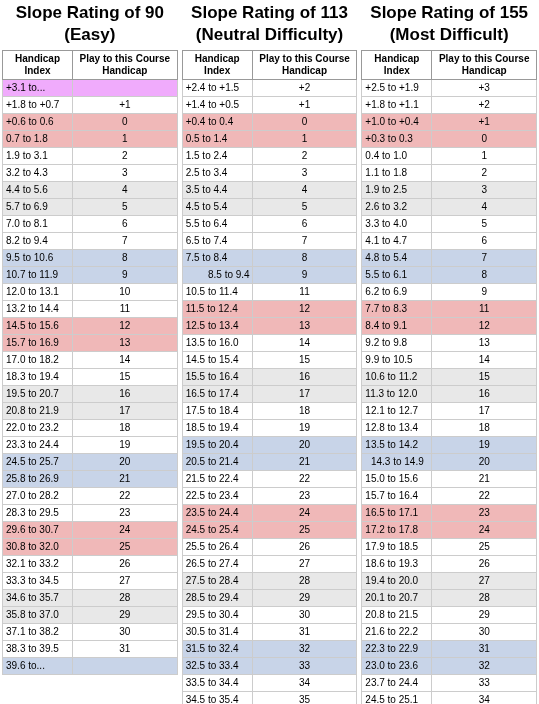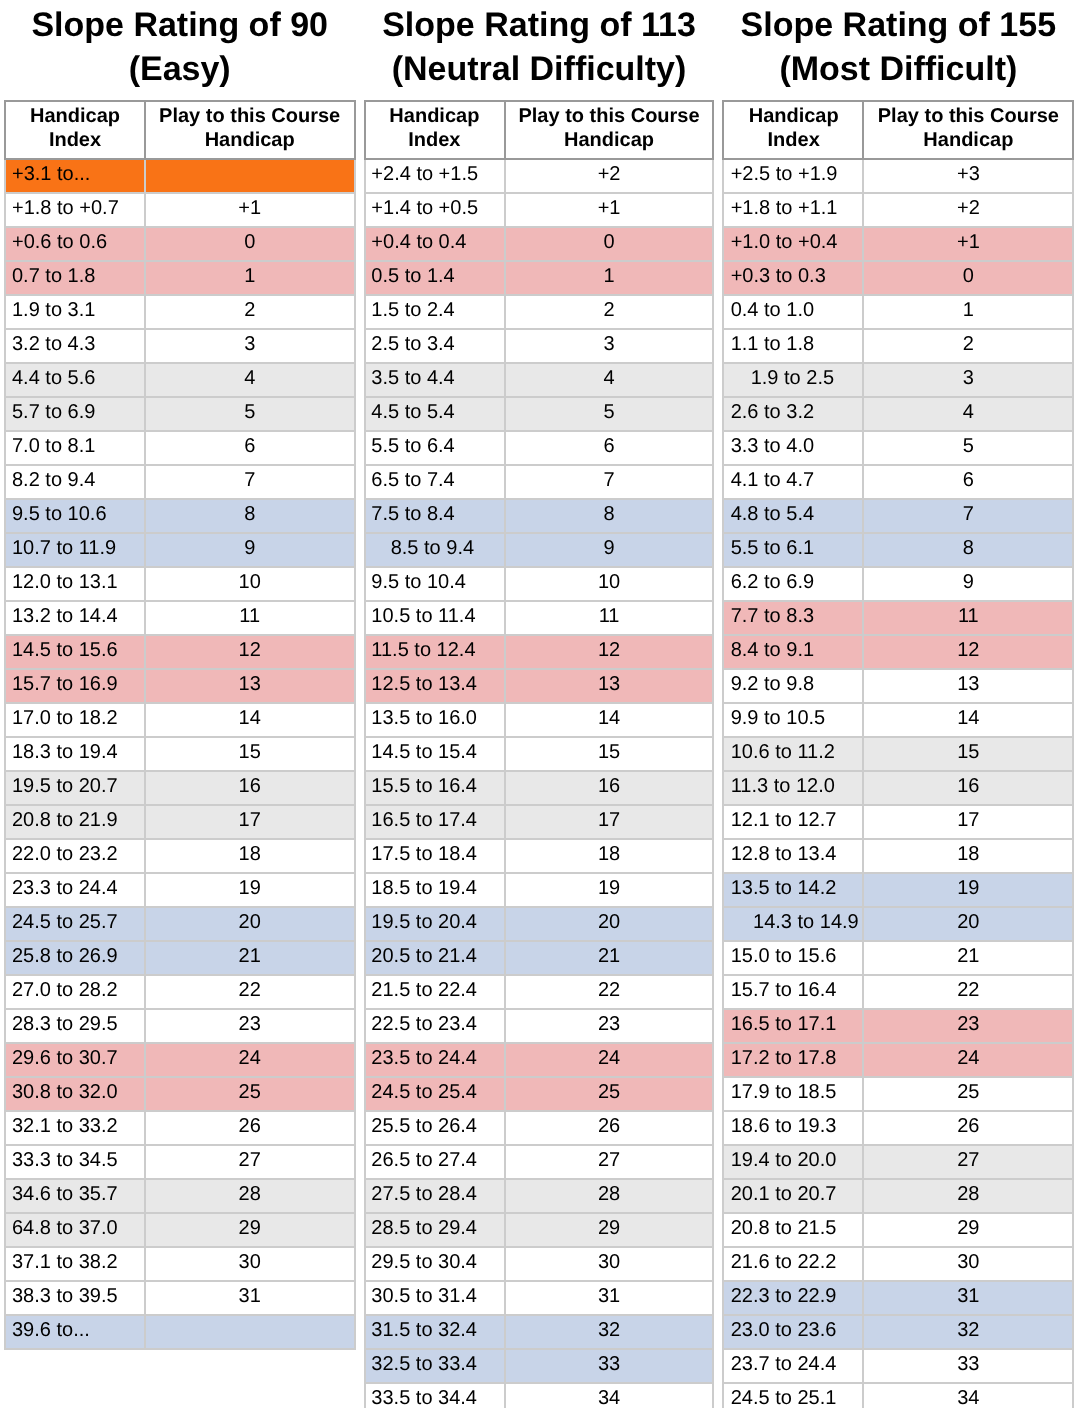--- a/index.html
+++ b/index.html
@@ -57,21 +57,21 @@
       <div class="table-section">
         <div class="section-title">Slope Rating of 90 (Easy)</div>
         <table>
           <thead>
             <tr>
               <th>Handicap Index</th>
               <th>Play to this Course Handicap</th>
             </tr>
           </thead>
           <tbody>
-            <tr style="background-color: #f97316;">
+            <tr style="background-color: #f0abfc;">
               <td style="text-align: left; padding-left: 3px;">+3.1 to...</td>
               <td></td>
             </tr>
             <tr style="background-color: rgb(255, 255, 255);">
               <td style="text-align: left; padding-left: 3px;">+1.8 to +0.7</td>
               <td>+1</td>
             </tr>
             <tr style="background-color: rgb(240, 184, 184);">
               <td style="text-align: left; padding-left: 3px;">+0.6 to 0.6</td>
               <td>0</td>
@@ -182,21 +182,21 @@
             </tr>
             <tr style="background-color: rgb(255, 255, 255);">
               <td style="text-align: left; padding-left: 3px;">33.3 to 34.5</td>
               <td>27</td>
             </tr>
             <tr style="background-color: rgb(232, 232, 232);">
               <td style="text-align: left; padding-left: 3px;">34.6 to 35.7</td>
               <td>28</td>
             </tr>
             <tr style="background-color: rgb(232, 232, 232);">
-              <td style="text-align: left; padding-left: 3px;">64.8 to 37.0</td>
+              <td style="text-align: left; padding-left: 3px;">35.8 to 37.0</td>
               <td>29</td>
             </tr>
             <tr style="background-color: rgb(255, 255, 255);">
               <td style="text-align: left; padding-left: 3px;">37.1 to 38.2</td>
               <td>30</td>
             </tr>
             <tr style="background-color: rgb(255, 255, 255);">
               <td style="text-align: left; padding-left: 3px;">38.3 to 39.5</td>
               <td>31</td>
             </tr>
@@ -255,26 +255,22 @@
             </tr>
             <tr style="background-color: rgb(255, 255, 255);">
               <td style="text-align: left; padding-left: 3px;">6.5 to 7.4</td>
               <td>7</td>
             </tr>
             <tr style="background-color: rgb(200, 212, 232);">
               <td style="text-align: left; padding-left: 3px;">7.5 to 8.4</td>
               <td>8</td>
             </tr>
             <tr style="background-color: rgb(200, 212, 232);">
-              <td style="text-align: center; padding-left: 0;">8.5 to 9.4</td>
+              <td style="text-align: right; padding-left: 0;">8.5 to 9.4</td>
               <td>9</td>
-            </tr>
-            <tr style="background-color: rgb(255, 255, 255);">
-              <td style="text-align: left; padding-left: 3px;">9.5 to 10.4</td>
-              <td>10</td>
             </tr>
             <tr style="background-color: rgb(255, 255, 255);">
               <td style="text-align: left; padding-left: 3px;">10.5 to 11.4</td>
               <td>11</td>
             </tr>
             <tr style="background-color: rgb(240, 184, 184);">
               <td style="text-align: left; padding-left: 3px;">11.5 to 12.4</td>
               <td>12</td>
             </tr>
             <tr style="background-color: rgb(240, 184, 184);">
@@ -400,21 +396,21 @@
             </tr>
             <tr style="background-color: rgb(255, 255, 255);">
               <td style="text-align: left; padding-left: 3px;">0.4 to 1.0</td>
               <td>1</td>
             </tr>
             <tr style="background-color: rgb(255, 255, 255);">
               <td style="text-align: left; padding-left: 3px;">1.1 to 1.8</td>
               <td>2</td>
             </tr>
             <tr style="background-color: rgb(232, 232, 232);">
-              <td style="text-align: left; padding-left: 13px;">1.9 to 2.5</td>
+              <td style="text-align: left; padding-left: 3px;">1.9 to 2.5</td>
               <td>3</td>
             </tr>
             <tr style="background-color: rgb(232, 232, 232);">
               <td style="text-align: left; padding-left: 3px;">2.6 to 3.2</td>
               <td>4</td>
             </tr>
             <tr style="background-color: rgb(255, 255, 255);">
               <td style="text-align: left; padding-left: 3px; margin-left: 21px;">3.3 to 4.0</td>
               <td>5</td>
             </tr>
@@ -464,21 +460,21 @@
             </tr>
             <tr style="background-color: rgb(255, 255, 255);">
               <td style="text-align: left; padding-left: 3px;">12.8 to 13.4</td>
               <td>18</td>
             </tr>
             <tr style="background-color: rgb(200, 212, 232);">
               <td style="text-align: left; padding-left: 3px;">13.5 to 14.2</td>
               <td>19</td>
             </tr>
             <tr style="background-color: rgb(200, 212, 232);">
-              <td style="text-align: right; padding-left: 3px;">14.3 to 14.9</td>
+              <td style="text-align: center; padding-left: 3px;">14.3 to 14.9</td>
               <td>20</td>
             </tr>
             <tr style="background-color: rgb(255, 255, 255);">
               <td style="text-align: left; padding-left: 3px;">15.0 to 15.6</td>
               <td>21</td>
             </tr>
             <tr style="background-color: rgb(255, 255, 255);">
               <td style="text-align: left; padding-left: 3px;">15.7 to 16.4</td>
               <td>22</td>
             </tr>

